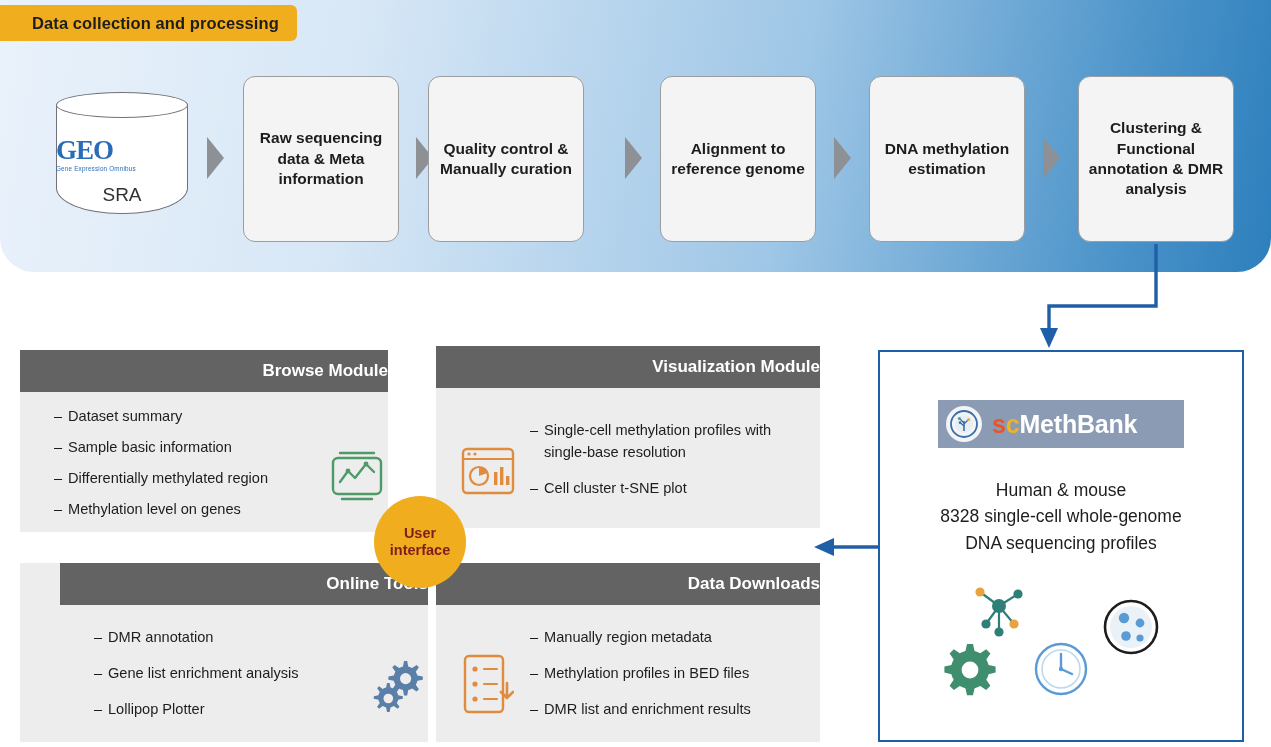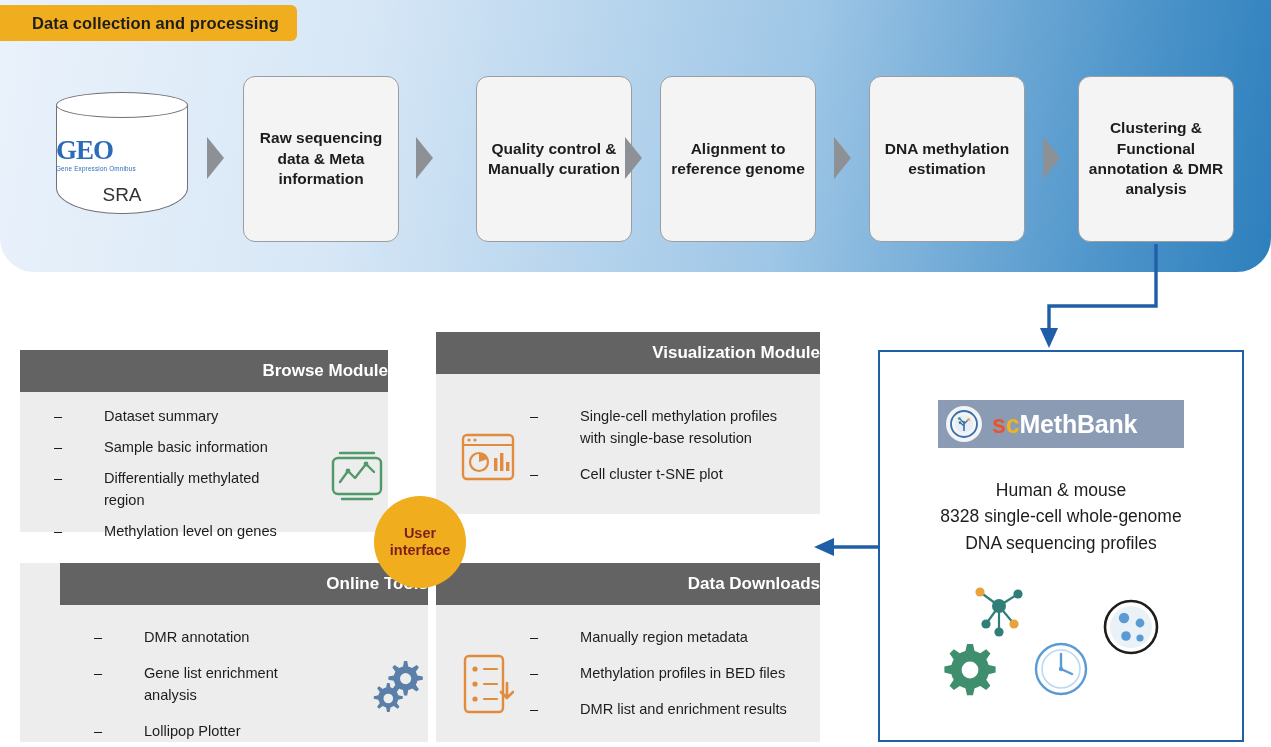--- a/index.html
+++ b/index.html
@@ -168,21 +168,21 @@
     color: #1d1d1d;
     line-height: 1.5;
     margin-bottom: 9px;
   }
   .bullet .dash {
     width: 20px;
     flex: 0 0 20px;
     text-align: center;
     color: #1d1d1d;
   }
-  .bullet .txt { flex: 1; margin-left: 36px; }
+  .bullet .txt { flex: 1; }
 
   .card-icon { position: absolute; }
 
   
   .ui-circle {
     position: absolute;
     left: 374px;
     top: 496px;
     width: 92px;
     height: 92px;
@@ -281,21 +281,21 @@
   </div>
   <div class="step" style="left:243px; width:156px;">
     <span>Raw sequencing data &amp; Meta information</span>
   </div>
 
   <div class="chev" style="left:414px;">
     <svg width="22" height="46" viewBox="0 0 22 46">
         <path d="M2 2 L19 23 L2 44 Z" fill="#8d9095"></path>
       </svg>
   </div>
-  <div class="step" style="left:476px; width:156px;">
+  <div class="step" style="left:428px; width:156px;">
     <span>Quality control &amp; Manually curation</span>
   </div>
 
   <div class="chev" style="left:623px;">
     <svg width="22" height="46" viewBox="0 0 22 46">
         <path d="M2 2 L19 23 L2 44 Z" fill="#8d9095"></path>
       </svg>
   </div>
   <div class="step" style="left:660px; width:156px;">
     <span>Alignment to reference genome</span>
@@ -356,21 +356,21 @@
           <path d="M12 3 h34" stroke="#4f9a69" stroke-width="2.4" stroke-linecap="round"></path>
           <path d="M14 49 h30" stroke="#4f9a69" stroke-width="2.4" stroke-linecap="round"></path>
           <path d="M12 32 L20 21 L27 28 L38 14 L46 22" fill="none" stroke="#4f9a69" stroke-width="2.4" stroke-linecap="round" stroke-linejoin="round"></path>
           <circle cx="20" cy="21" r="2.4" fill="#4f9a69"></circle>
           <circle cx="38" cy="14" r="2.4" fill="#4f9a69"></circle>
         </svg>
       </div>
     </div>
   </div>
 
-  <div class="card" style="left:436px; top:332px; width:384px; height:182px;">
+  <div class="card" style="left:436px; top:346px; width:384px; height:182px;">
     <div class="card-head">
       <span>Visualization Module</span>
     </div>
     <div class="card-body">
       <div style="padding-left:88px; padding-right:14px; padding-top:18px;">
         <div class="bullet" style="margin-bottom:14px;">
           <span class="dash">–</span>
           <span class="txt">Single-cell methylation profiles with single-base resolution</span>
         </div>
         <div class="bullet">

